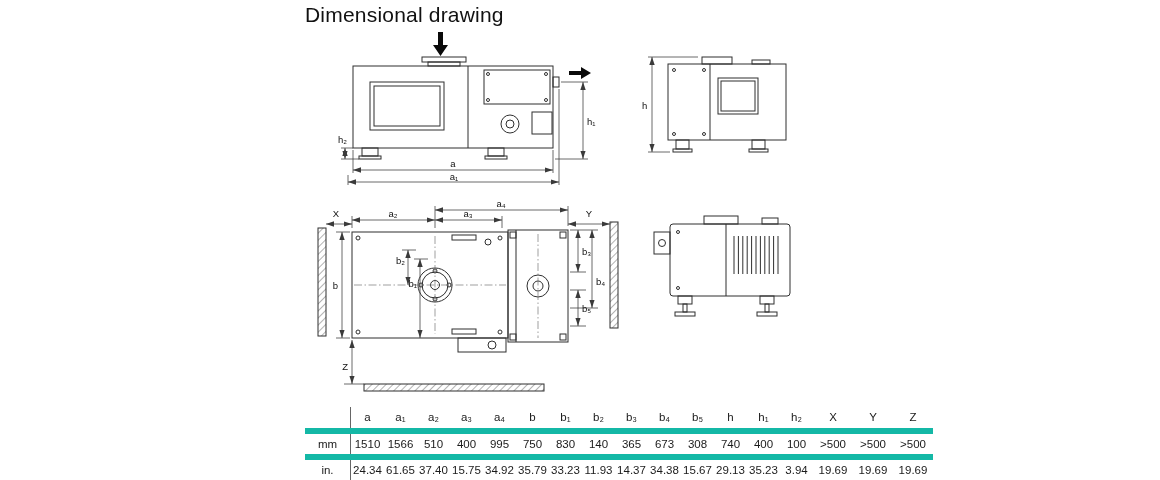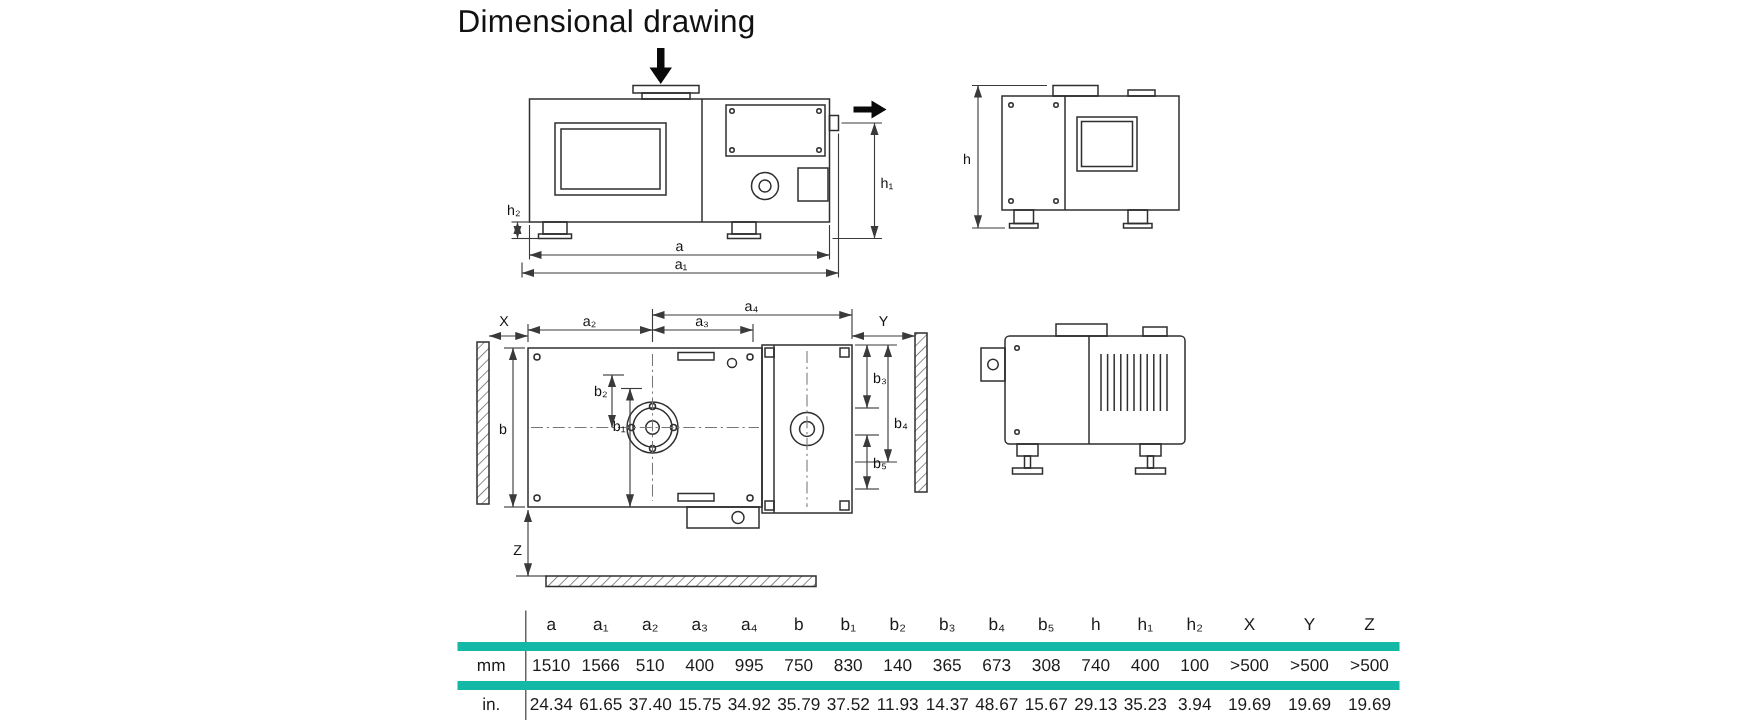--- a/index.html
+++ b/index.html
@@ -289,24 +289,24 @@
         <div class="cell">&gt;500</div>
       </div>
     <div class="trow body">
         <div class="cell unit">in.</div>
         <div class="cell">24.34</div>
         <div class="cell">61.65</div>
         <div class="cell">37.40</div>
         <div class="cell">15.75</div>
         <div class="cell">34.92</div>
         <div class="cell">35.79</div>
-        <div class="cell">37.52</div>
+        <div class="cell">33.23</div>
         <div class="cell">11.93</div>
         <div class="cell">14.37</div>
-        <div class="cell">48.67</div>
+        <div class="cell">34.38</div>
         <div class="cell">15.67</div>
         <div class="cell">29.13</div>
         <div class="cell">35.23</div>
         <div class="cell">3.94</div>
         <div class="cell">19.69</div>
         <div class="cell">19.69</div>
         <div class="cell">19.69</div>
       </div>
   </div>
 

